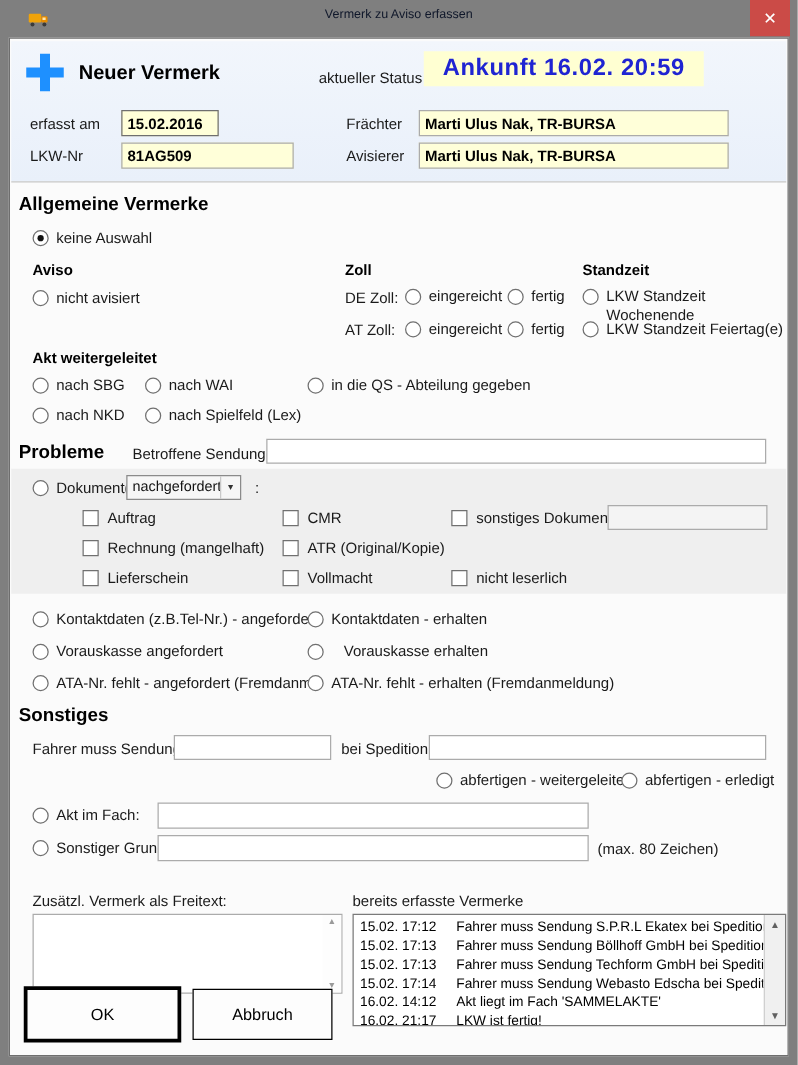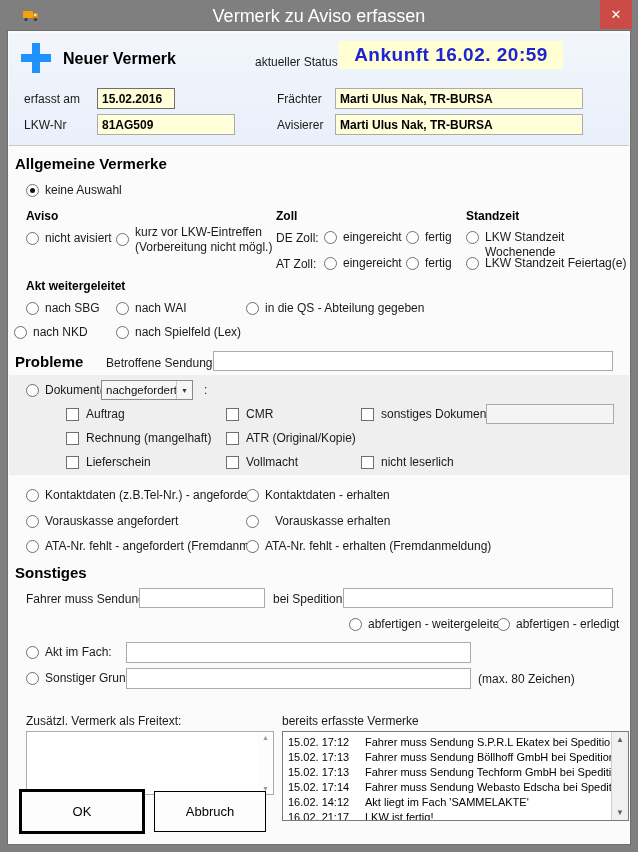--- a/index.html
+++ b/index.html
@@ -1,21 +1,21 @@
 <!DOCTYPE html>
 <html><head>
 <meta charset="utf-8">
 <style>
   * { margin:0; padding:0; box-sizing:border-box; }
   html,body { width:638px; height:852px; }
   body { font-family:"Liberation Sans","DejaVu Sans",sans-serif; background:#7f7f7f; position:relative; overflow:hidden; }
 
   .window { position:absolute; inset:0; background:#7f7f7f; }
   .titlebar { position:absolute; left:0; top:0; width:638px; height:30px; display:flex; align-items:center; }
-  .title-text { position:absolute; left:0; right:0; top:6px; text-align:center; font-size:18px; color:#ffffff; }
+  .title-text { position:absolute; left:0; right:0; top:6px; text-align:center; font-size:10px; color:#0f172a; }
   .app-icon { position:absolute; left:22px; top:8px; }
   .close-btn { position:absolute; left:600px; top:0; width:32px; height:29px; background:#cb4b47; color:#fff;
                display:flex; align-items:center; justify-content:center; font-size:13px; font-weight:bold; cursor:pointer; }
 
   .client { position:absolute; left:7px; top:30px; width:624px; height:815px; background:#fbfbfb; border:1px solid #6e6e6e; }
 
   .header-panel { position:absolute; left:1px; top:2px; width:620px; height:113px;
                   background:linear-gradient(#f2f6fc,#e9f0fa); border-bottom:1px solid #c8c8c8; }
   .plus-icon { position:absolute; left:12px; top:10px; width:30px; height:30px; }
   .plus-icon::before { content:""; position:absolute; left:0; top:11px; width:30px; height:8px; background:#1e90ff; }
@@ -117,24 +117,20 @@
     <span class="ritem abs" style="left:18px; top:152px;">
       <span class="radio checked"></span>
       <span class="rlbl">keine Auswahl</span>
     </span>
 
     <span class="h2 abs" style="left:18px; top:178px;">Aviso</span>
     <span class="ritem abs" style="left:18px; top:200px;">
       <span class="radio"></span>
       <span class="rlbl">nicht avisiert</span>
     </span>
-    <span class="ritem abs" style="left:108px; top:194px;">
-      <span class="radio" style="margin-top:8px;"></span>
-      <span class="rlbl"><span>kurz vor LKW-Eintreffen</span><br><span>(Vorbereitung nicht mögl.)</span></span>
-    </span>
 
     <span class="h2 abs" style="left:268px; top:178px;">Zoll</span>
     <span class="lbl abs" style="left:268px; top:200px;">DE Zoll:</span>
     <span class="ritem abs" style="left:316px; top:199px;">
       <span class="radio"></span>
       <span class="rlbl">eingereicht</span>
     </span>
     <span class="ritem abs" style="left:398px; top:199px;">
       <span class="radio"></span>
       <span class="rlbl">fertig</span>
@@ -165,21 +161,21 @@
       <span class="rlbl">nach SBG</span>
     </span>
     <span class="ritem abs" style="left:108px; top:270px;">
       <span class="radio"></span>
       <span class="rlbl">nach WAI</span>
     </span>
     <span class="ritem abs" style="left:238px; top:270px;">
       <span class="radio"></span>
       <span class="rlbl">in die QS - Abteilung gegeben</span>
     </span>
-    <span class="ritem abs" style="left:6px; top:294px;">
+    <span class="ritem abs" style="left:18px; top:294px;">
       <span class="radio"></span>
       <span class="rlbl">nach NKD</span>
     </span>
     <span class="ritem abs" style="left:108px; top:294px;">
       <span class="radio"></span>
       <span class="rlbl">nach Spielfeld (Lex)</span>
     </span>
 
     <span class="h1 abs" style="left:7px; top:322px;">Probleme</span>
     <span class="lbl abs" style="left:98px; top:325px;">Betroffene Sendung(en):</span>

